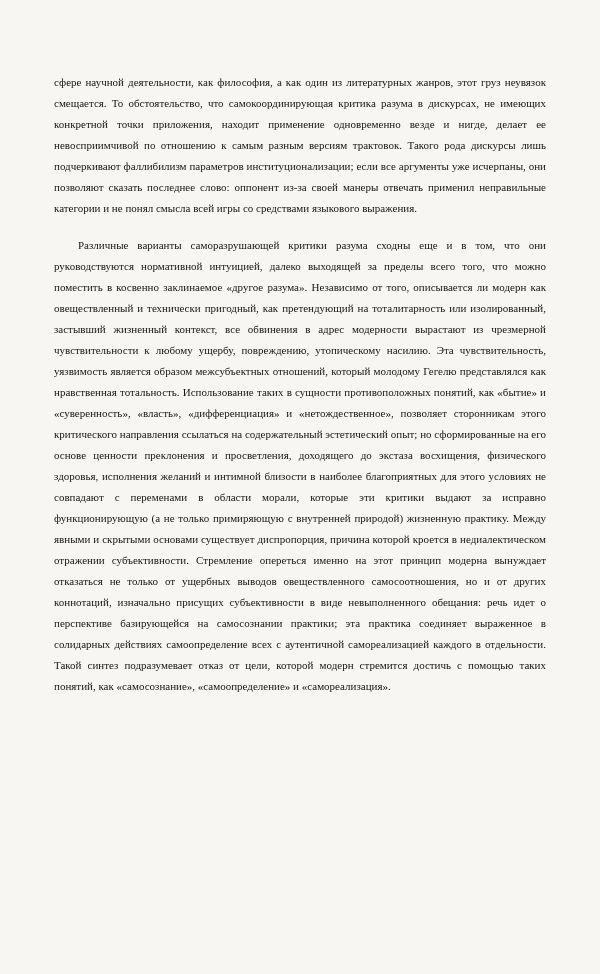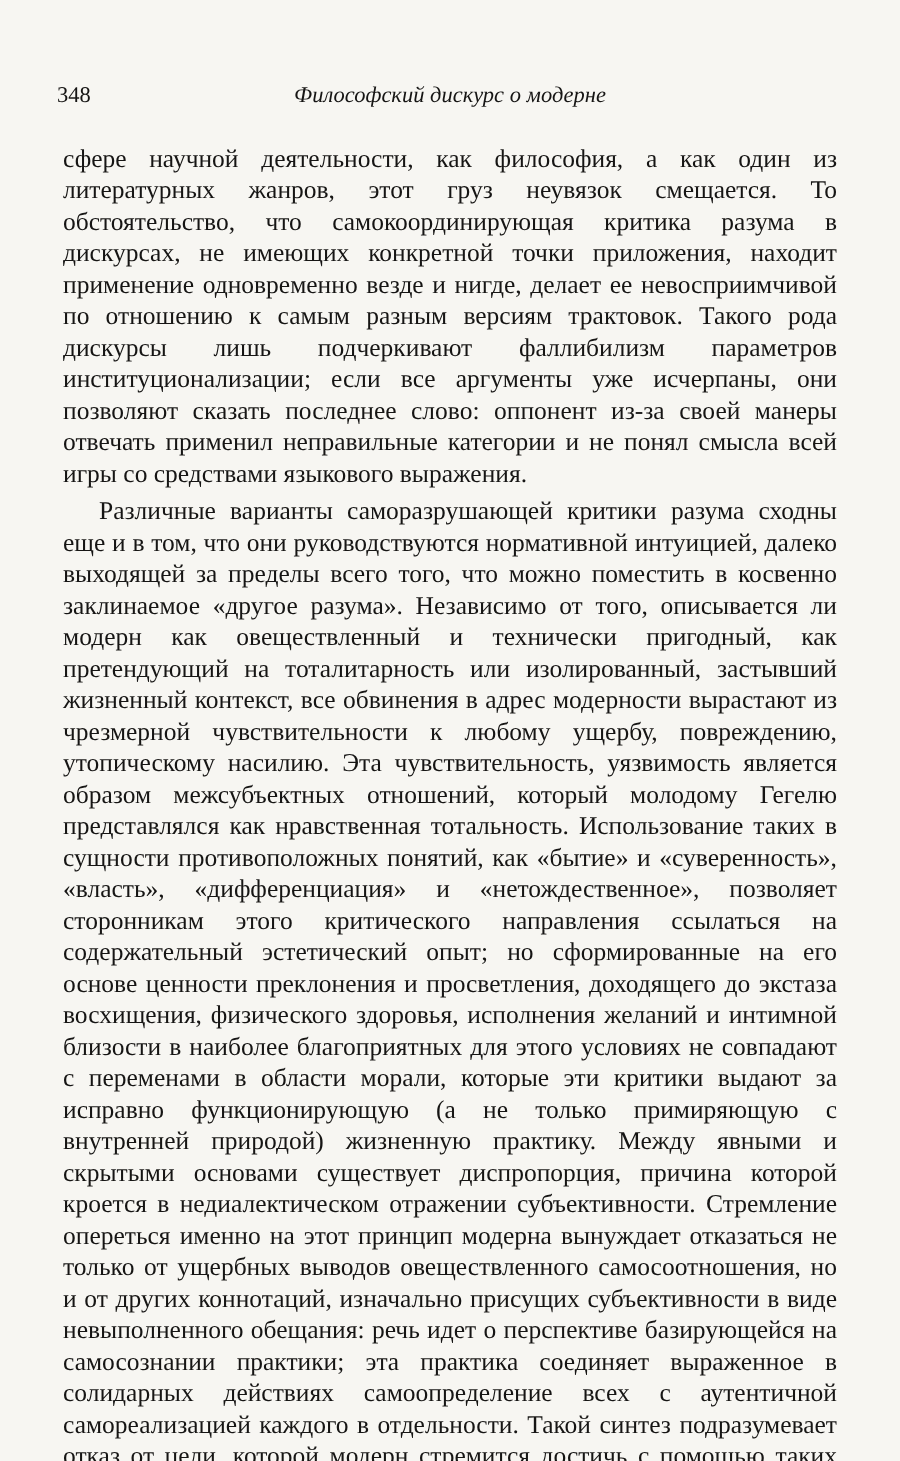--- a/index.html
+++ b/index.html
@@ -28,41 +28,37 @@
     position: absolute;
     left: 0;
     top: 0;
   }
   .running-title {
     display: block;
     text-align: center;
     font-style: italic;
   }
   .body-text p {
-    margin: 4px;
-    font-size: 17px;
+    margin: 16px;
+    font-size: 11px;
     line-height: 21px;
     text-align: justify;
     text-justify: inter-word;
   }
   .body-text p.indented {
     text-indent: 24px;
   }
   .italic {
   }
 </style>
 </head>
 <body>
 
 <div class="scan-page">
 
-  <div class="page-header">
-    <span class="page-number">348</span>
-    <span class="running-title">Философский дискурс о модерне</span>
-  </div>
 
   <div class="body-text">
 
     <p>
       <span>сфере научной деятельности, как философия, а как один из литературных жанров, этот груз неувязок смещается. То обстоятельство, что самокоординирующая критика разума в дискурсах, не имеющих конкретной точки приложения, находит применение одновременно везде и нигде, делает ее невосприимчивой по отношению к самым разным версиям трактовок. Такого рода дискурсы лишь подчеркивают фаллибилизм параметров институционализации; если все аргументы уже исчерпаны, они позволяют сказать последнее слово: оппонент из-за своей манеры отвечать применил неправильные категории и не понял смысла всей игры со средствами языкового выражения.</span>
     </p>
 
     <p class="indented">
       <span>Различные варианты саморазрушающей критики разума сходны еще и в том, что они руководствуются нормативной интуицией, далеко выходящей за пределы всего того, что можно поместить в косвенно заклинаемое «другое разума». Независимо от того, описывается ли модерн как овеществленный и технически пригодный, как претендующий на тоталитарность или изолированный, застывший жизненный контекст, все обвинения в адрес модерности вырастают из чрезмерной чувствительности к любому ущербу, повреждению, утопическому насилию. Эта чувствительность, уязвимость является образом межсубъектных отношений, который молодому Гегелю представлялся как нравственная тотальность. Использование таких в сущности противоположных понятий, как «бытие» и «суверенность», «власть», «дифференциация» и «нетождественное», позволяет сторонникам этого критического направления ссылаться на содержательный эстетический опыт; но сформированные на его основе ценности преклонения и просветления, доходящего до экстаза восхищения, физического здоровья, исполнения желаний и интимной близости в наиболее благоприятных для этого условиях не совпадают с переменами в области морали, которые эти критики выдают за исправно функционирующую (а не только примиряющую с внутренней природой) жизненную практику. Между явными и скрытыми основами существует диспропорция, причина которой кроется в </span><span class="italic">недиалектическом</span><span> отражении субъективности. Стремление опереться именно на этот принцип модерна вынуждает отказаться не только от ущербных выводов овеществленного самосоотношения, но и от </span><span class="italic">других</span><span> коннотаций, изначально присущих субъективности в виде невыполненного обещания: речь идет о перспективе базирующейся на самосознании практики; эта практика соединяет выраженное в солидарных действиях самоопределение всех с аутентичной самореализацией каждого в отдельности. Такой синтез подразумевает отказ от цели, которой модерн стремится достичь с помощью таких понятий, как «самосознание», «самоопределение» и «самореализация».</span>
     </p>

